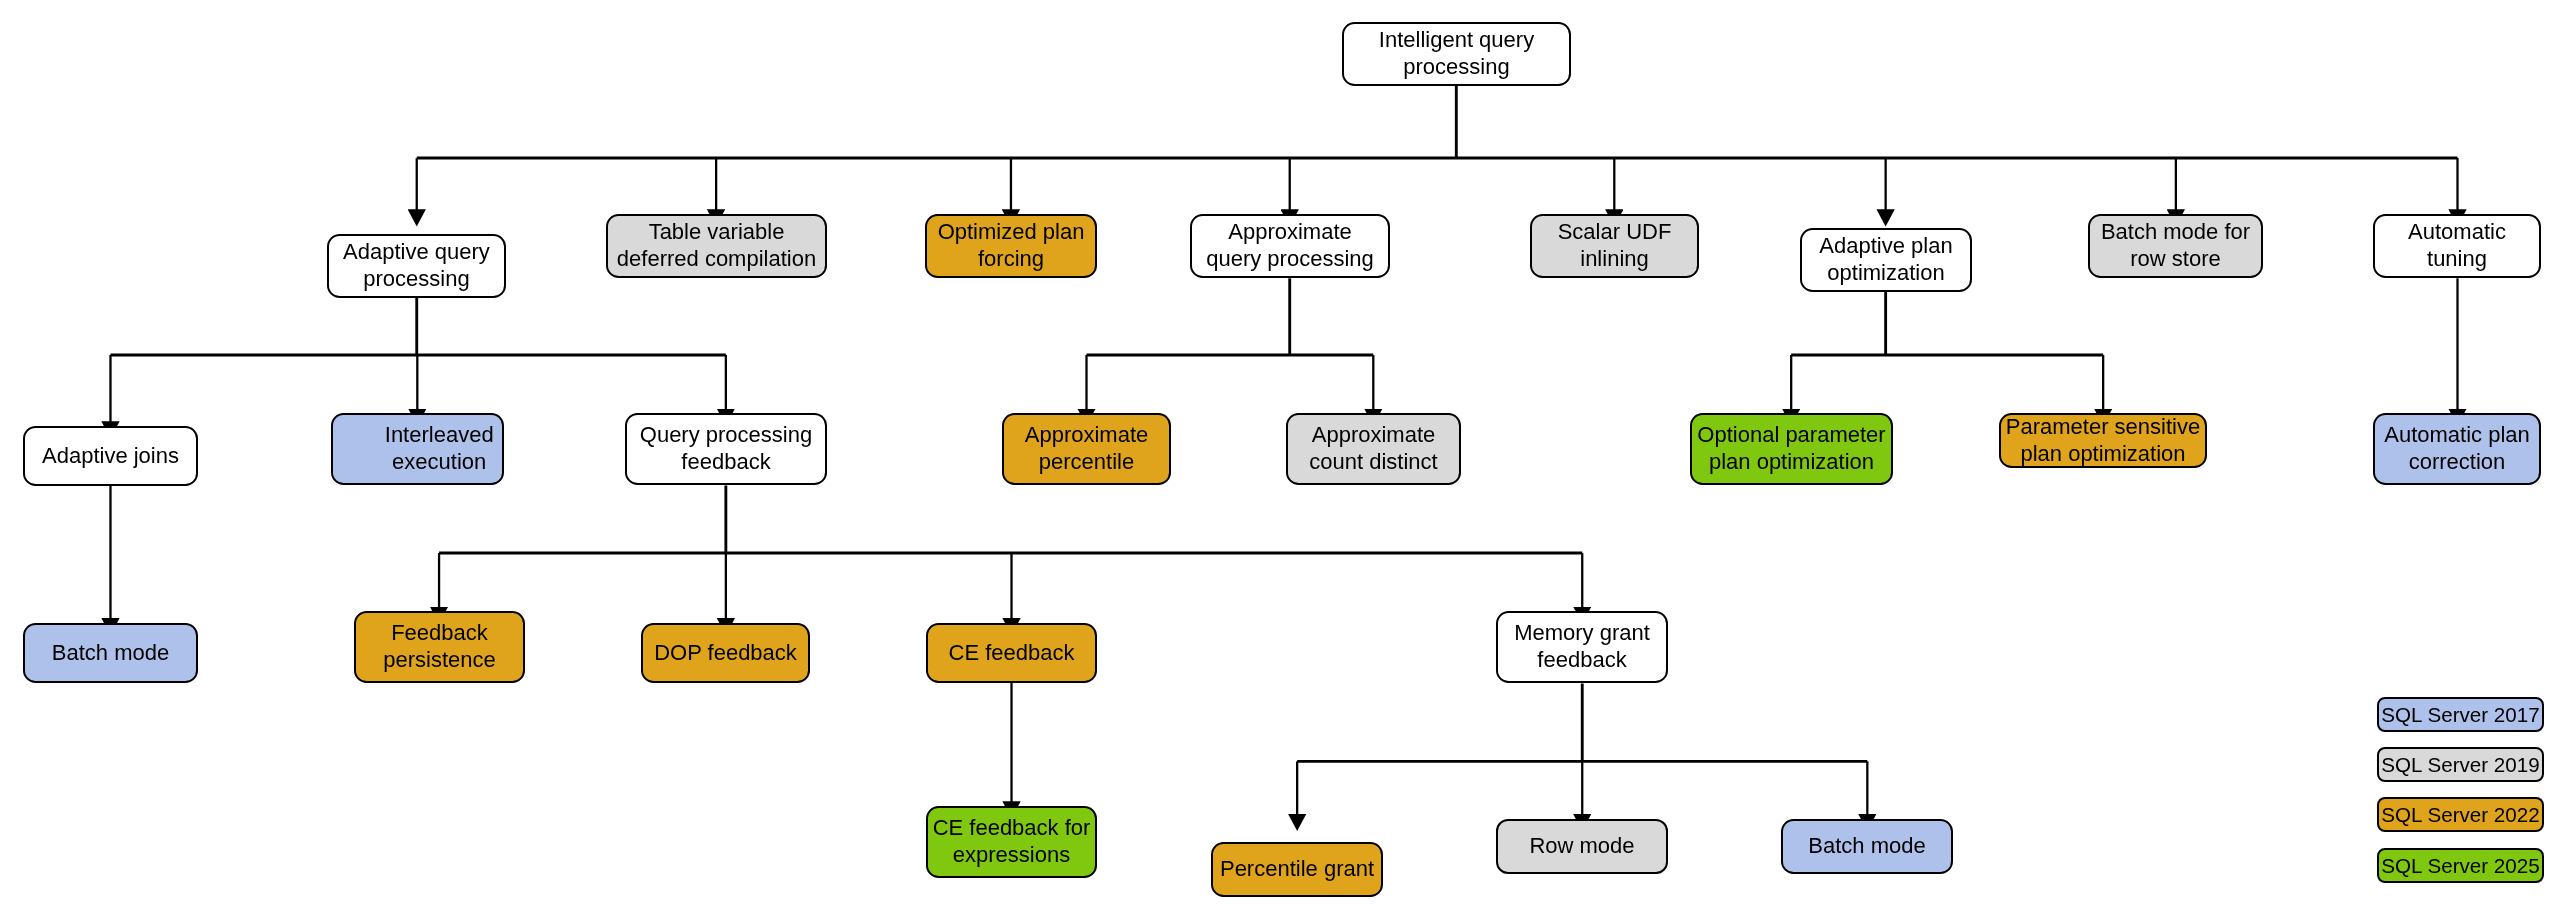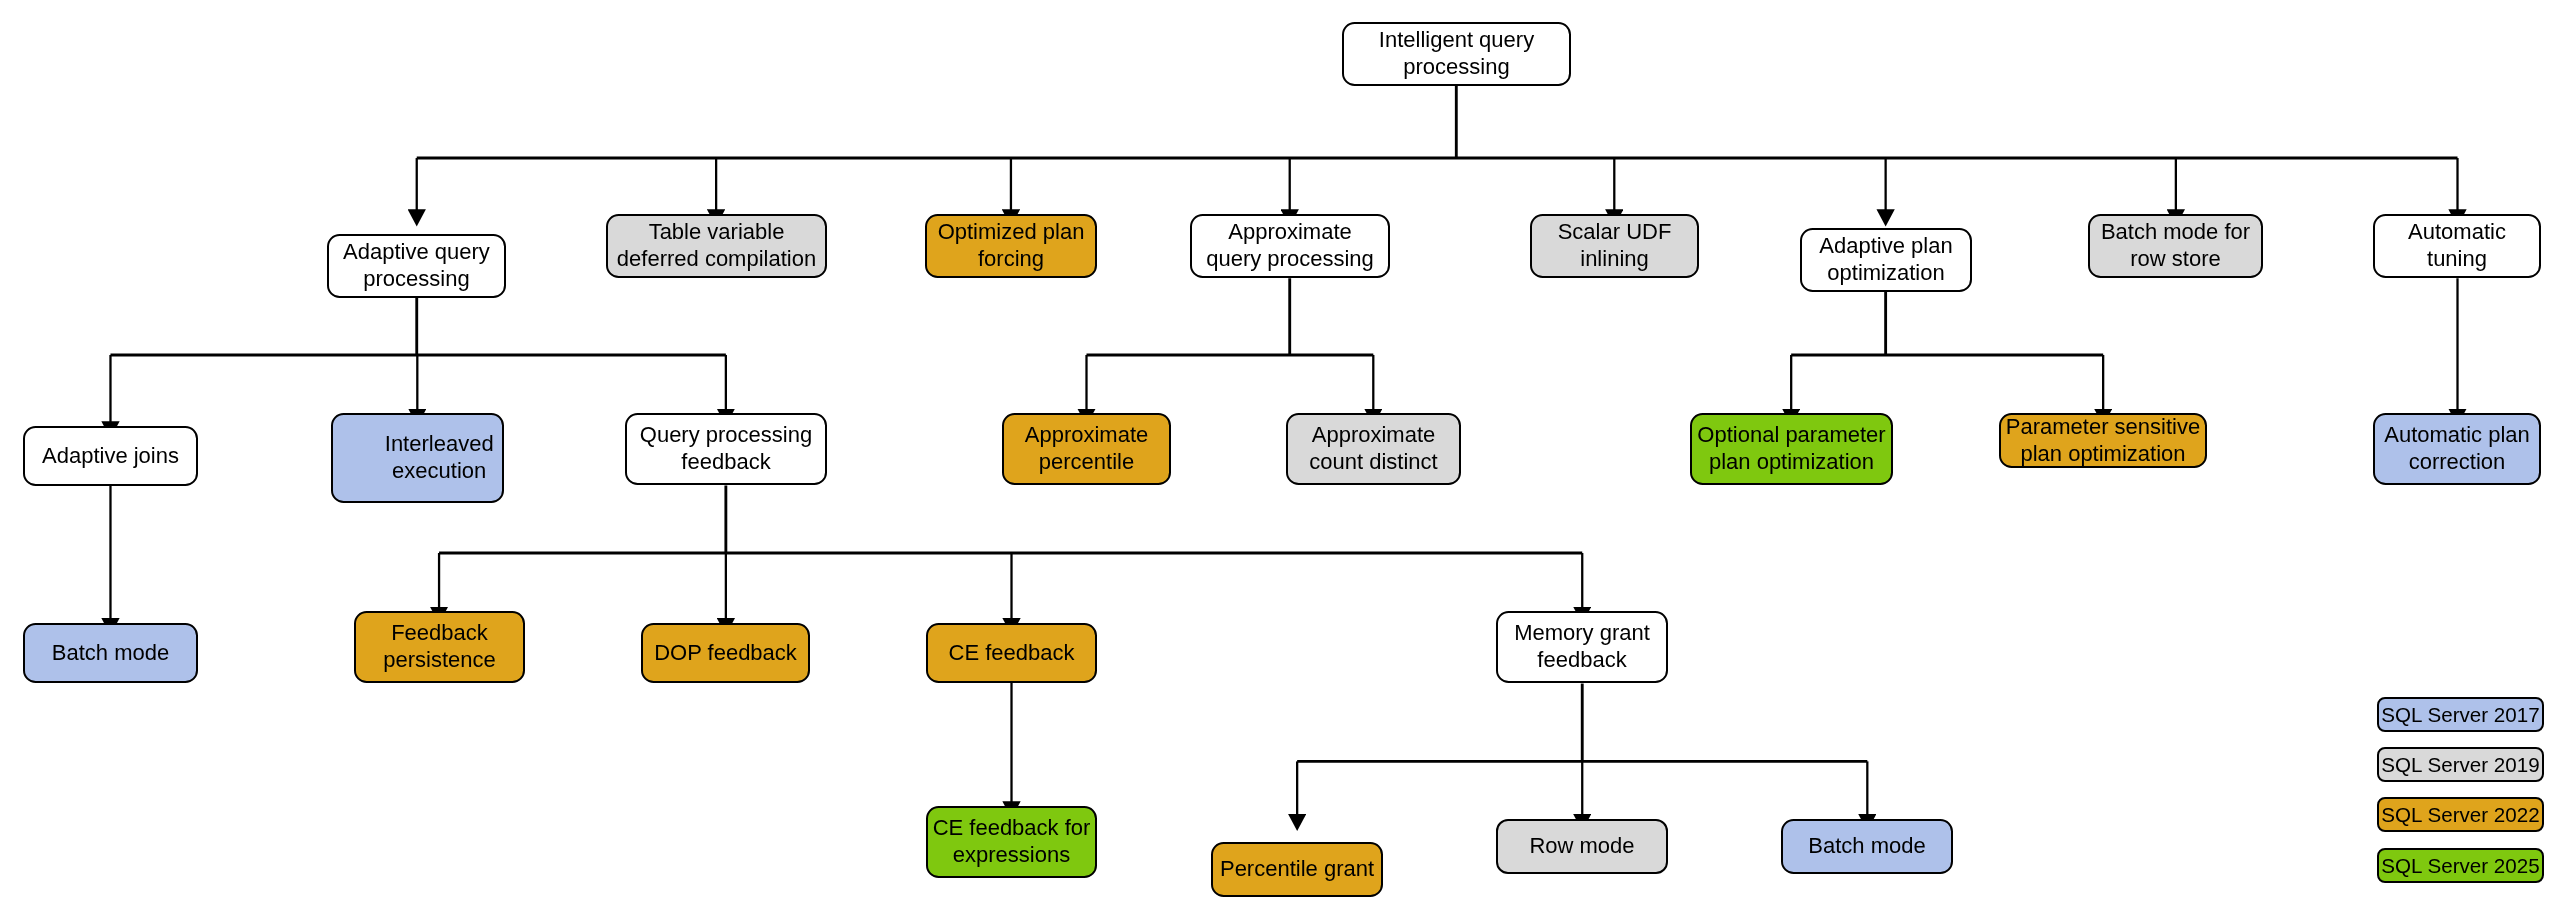--- a/index.html
+++ b/index.html
@@ -114,21 +114,21 @@
 query processing</div>
       <div class="node" style="left: 1530px; top: 214px; width: 169px; height: 64px; background: rgb(217, 217, 217);">Scalar UDF
 inlining</div>
       <div class="node bold" style="left: 1800px; top: 228px; width: 172px; height: 64px; background: rgb(255, 255, 255);">Adaptive plan
 optimization</div>
       <div class="node" style="left: 2088px; top: 214px; width: 175px; height: 64px; background: rgb(217, 217, 217);">Batch mode for
 row store</div>
       <div class="node bold" style="left: 2373px; top: 214px; width: 168px; height: 64px; background: rgb(255, 255, 255);">Automatic
 tuning</div>
       <div class="node bold" style="left: 23px; top: 426px; width: 175px; height: 60px; background: rgb(255, 255, 255);">Adaptive joins</div>
-      <div class="node" style="left: 331px; top: 413px; width: 173px; height: 90px; background: rgb(174, 193, 234); padding-left: 48px;">Interleaved
+      <div class="node" style="left: 331px; top: 413px; width: 173px; height: 72px; background: rgb(174, 193, 234); padding-left: 48px;">Interleaved
 execution</div>
       <div class="node bold" style="left: 625px; top: 413px; width: 202px; height: 72px; background: rgb(255, 255, 255);">Query processing
 feedback</div>
       <div class="node" style="left: 1002px; top: 413px; width: 169px; height: 72px; background: rgb(223, 164, 28);">Approximate
 percentile</div>
       <div class="node" style="left: 1286px; top: 413px; width: 175px; height: 72px; background: rgb(217, 217, 217);">Approximate
 count distinct</div>
       <div class="node" style="left: 1690px; top: 413px; width: 203px; height: 72px; background: rgb(127, 200, 15);">Optional parameter
 plan optimization</div>
       <div class="node" style="left: 1999px; top: 413px; width: 208px; height: 55px; background: rgb(223, 164, 28);">Parameter sensitive

